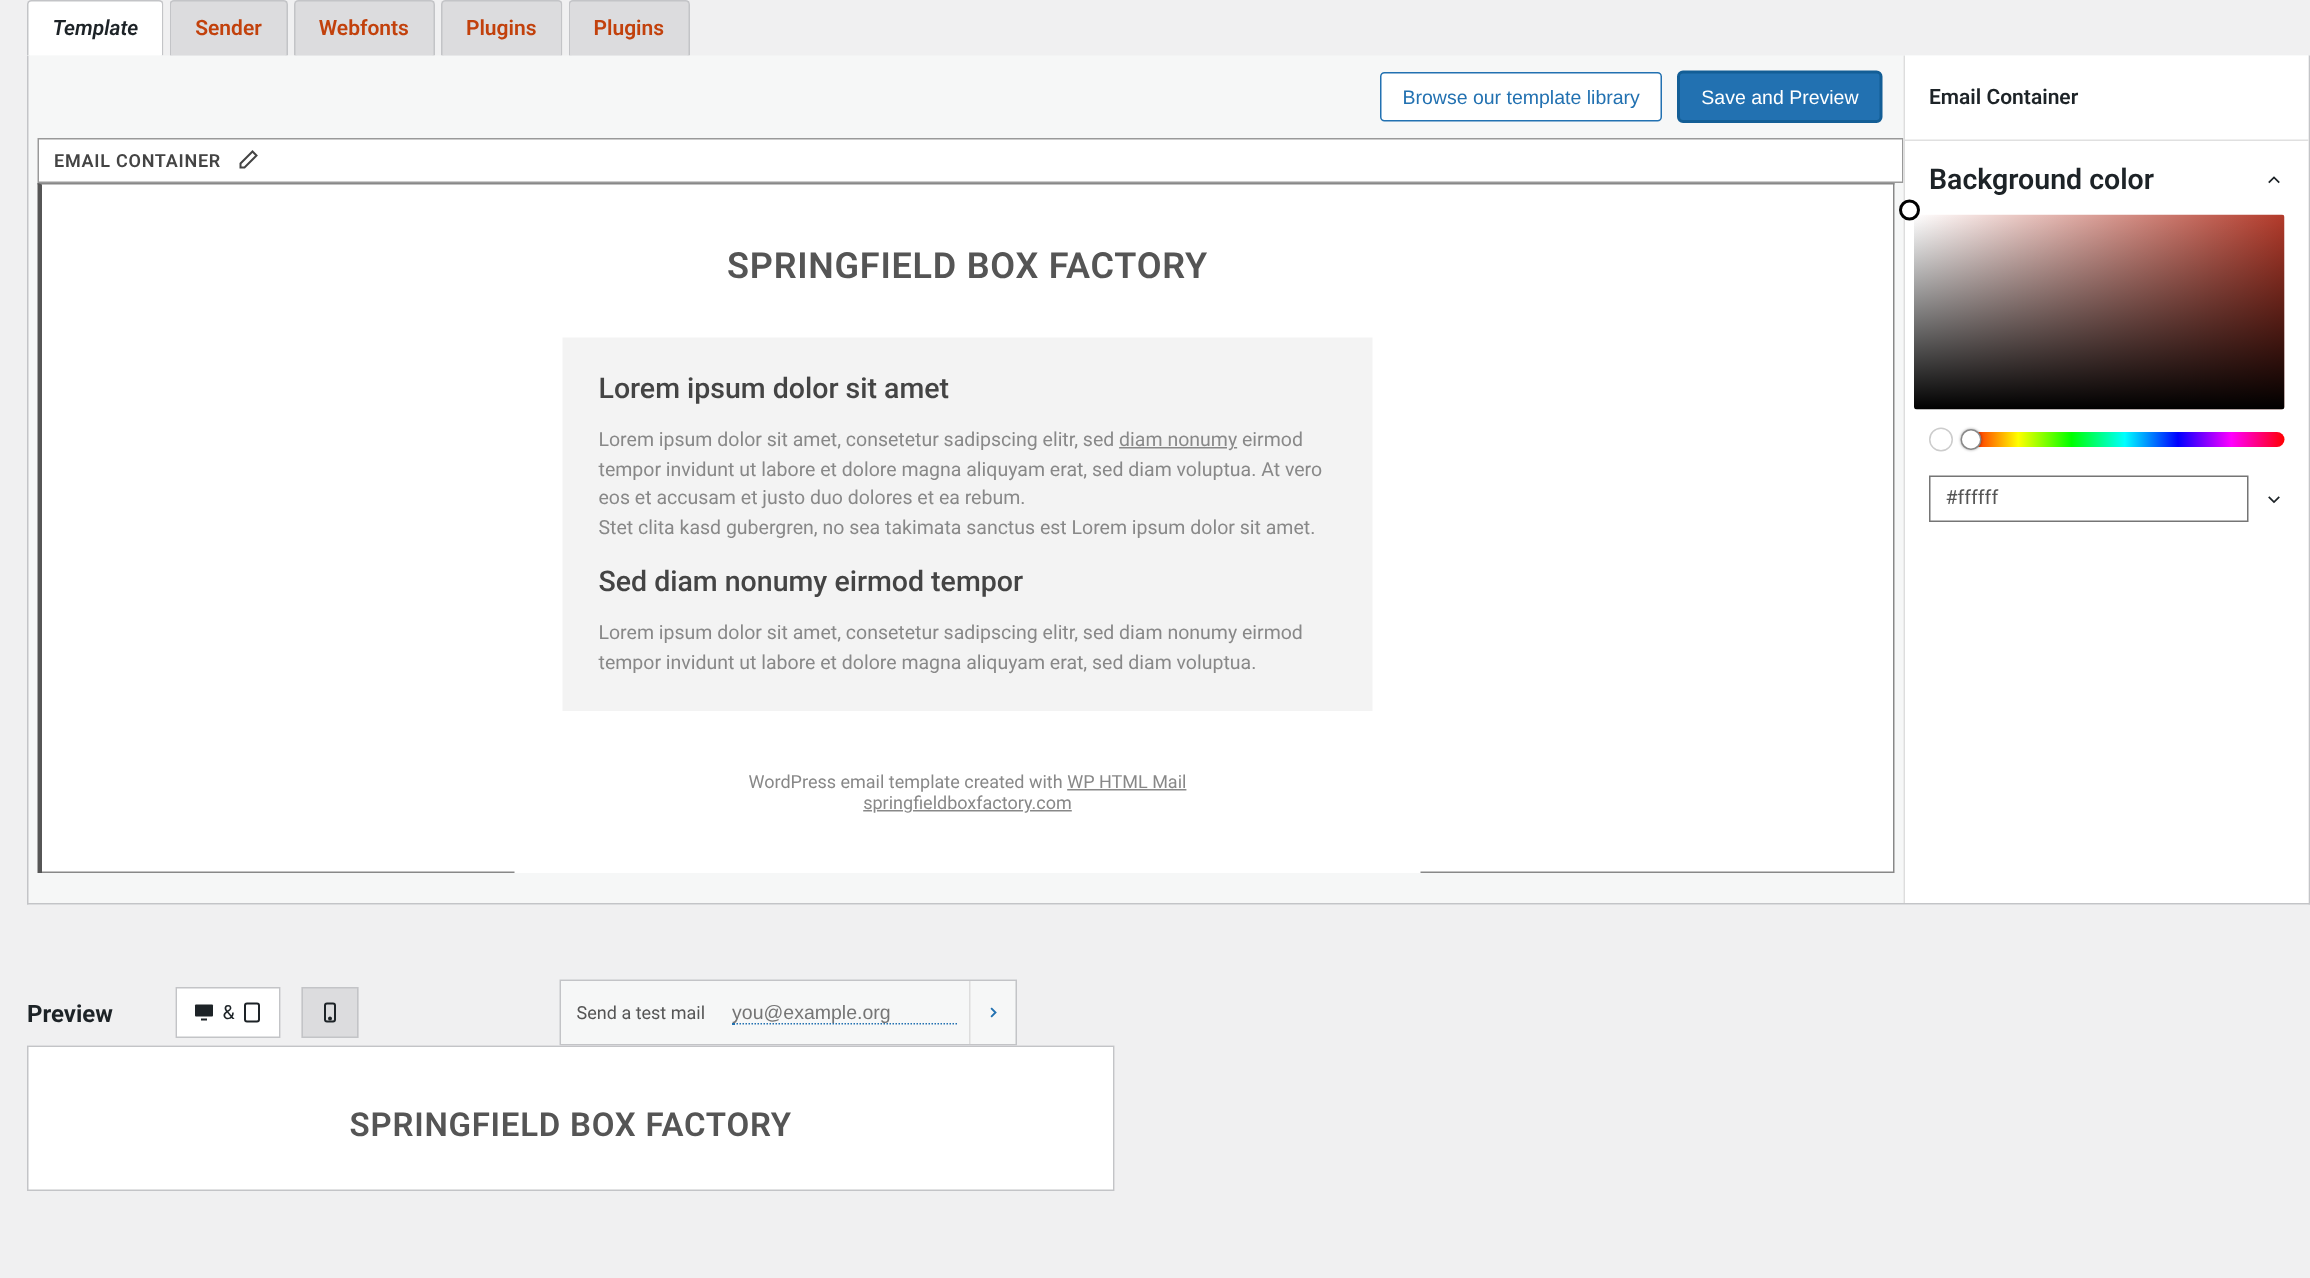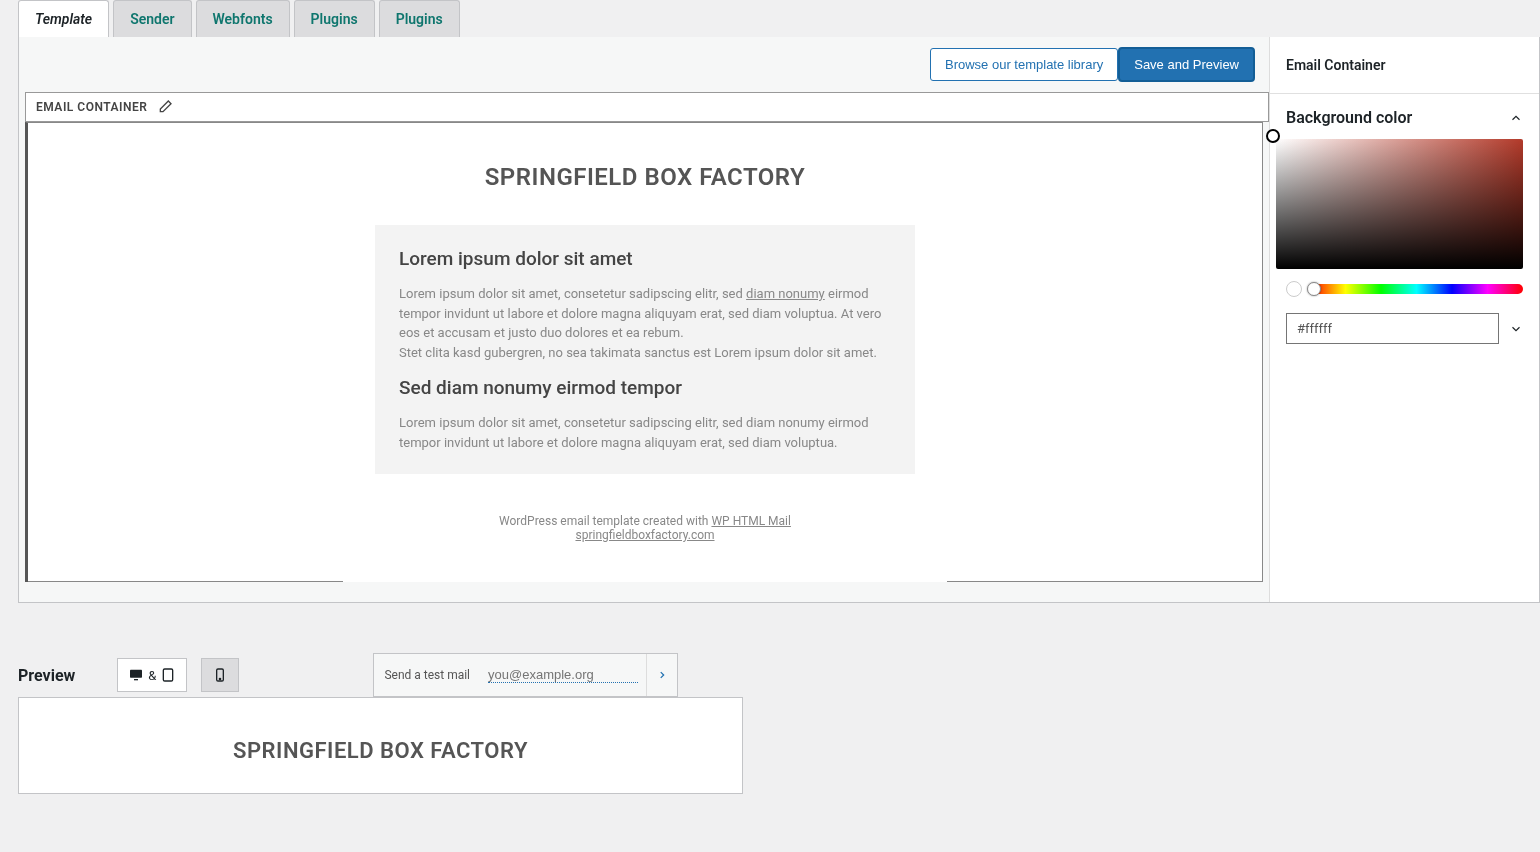--- a/index.html
+++ b/index.html
@@ -15,21 +15,21 @@
   background: #f0f0f1;
 }
 .tab {
   padding: 10px 16px;
   background: #dcdcde;
   border: 1px solid #c3c4c7;
   border-bottom: none;
   margin-right: 4px;
   font-size: 14px;
   font-weight: 600;
-  color: #0f766e;
+  color: #c2410c;
   cursor: pointer;
   border-radius: 3px 3px 0 0;
 }
 .tab.active {
   background: #fff;
   color: #1d2327;
   font-style: italic;
 }
 .main-area {
   margin-left: 18px;
@@ -41,20 +41,21 @@
 .canvas-col {
   flex: 1;
   display: flex;
   flex-direction: column;
 }
 .toolbar {
   display: flex;
   justify-content: flex-end;
   align-items: center;
   padding: 10px 14px;
+  gap: 10px;
 }
 .btn {
   display: inline-flex;
   align-items: center;
   padding: 8px 14px;
   font-size: 13px;
   border-radius: 3px;
   cursor: pointer;
   font-weight: 400;
 }
@@ -167,21 +168,21 @@
   font-size: 14px;
   font-weight: 600;
   padding: 20px 16px;
   border-bottom: 1px solid #e0e0e0;
 }
 .panel-head {
   display: flex;
   justify-content: space-between;
   align-items: center;
   padding: 14px 16px 6px 16px;
-  font-size: 16px;
+  font-size: 19px;
   font-weight: 600;
 }
 .color-area-wrap {
   position: relative;
   padding: 6px 16px 0 6px;
 }
 .sat-area {
   width: 100%;
   height: 130px;
   position: relative;

